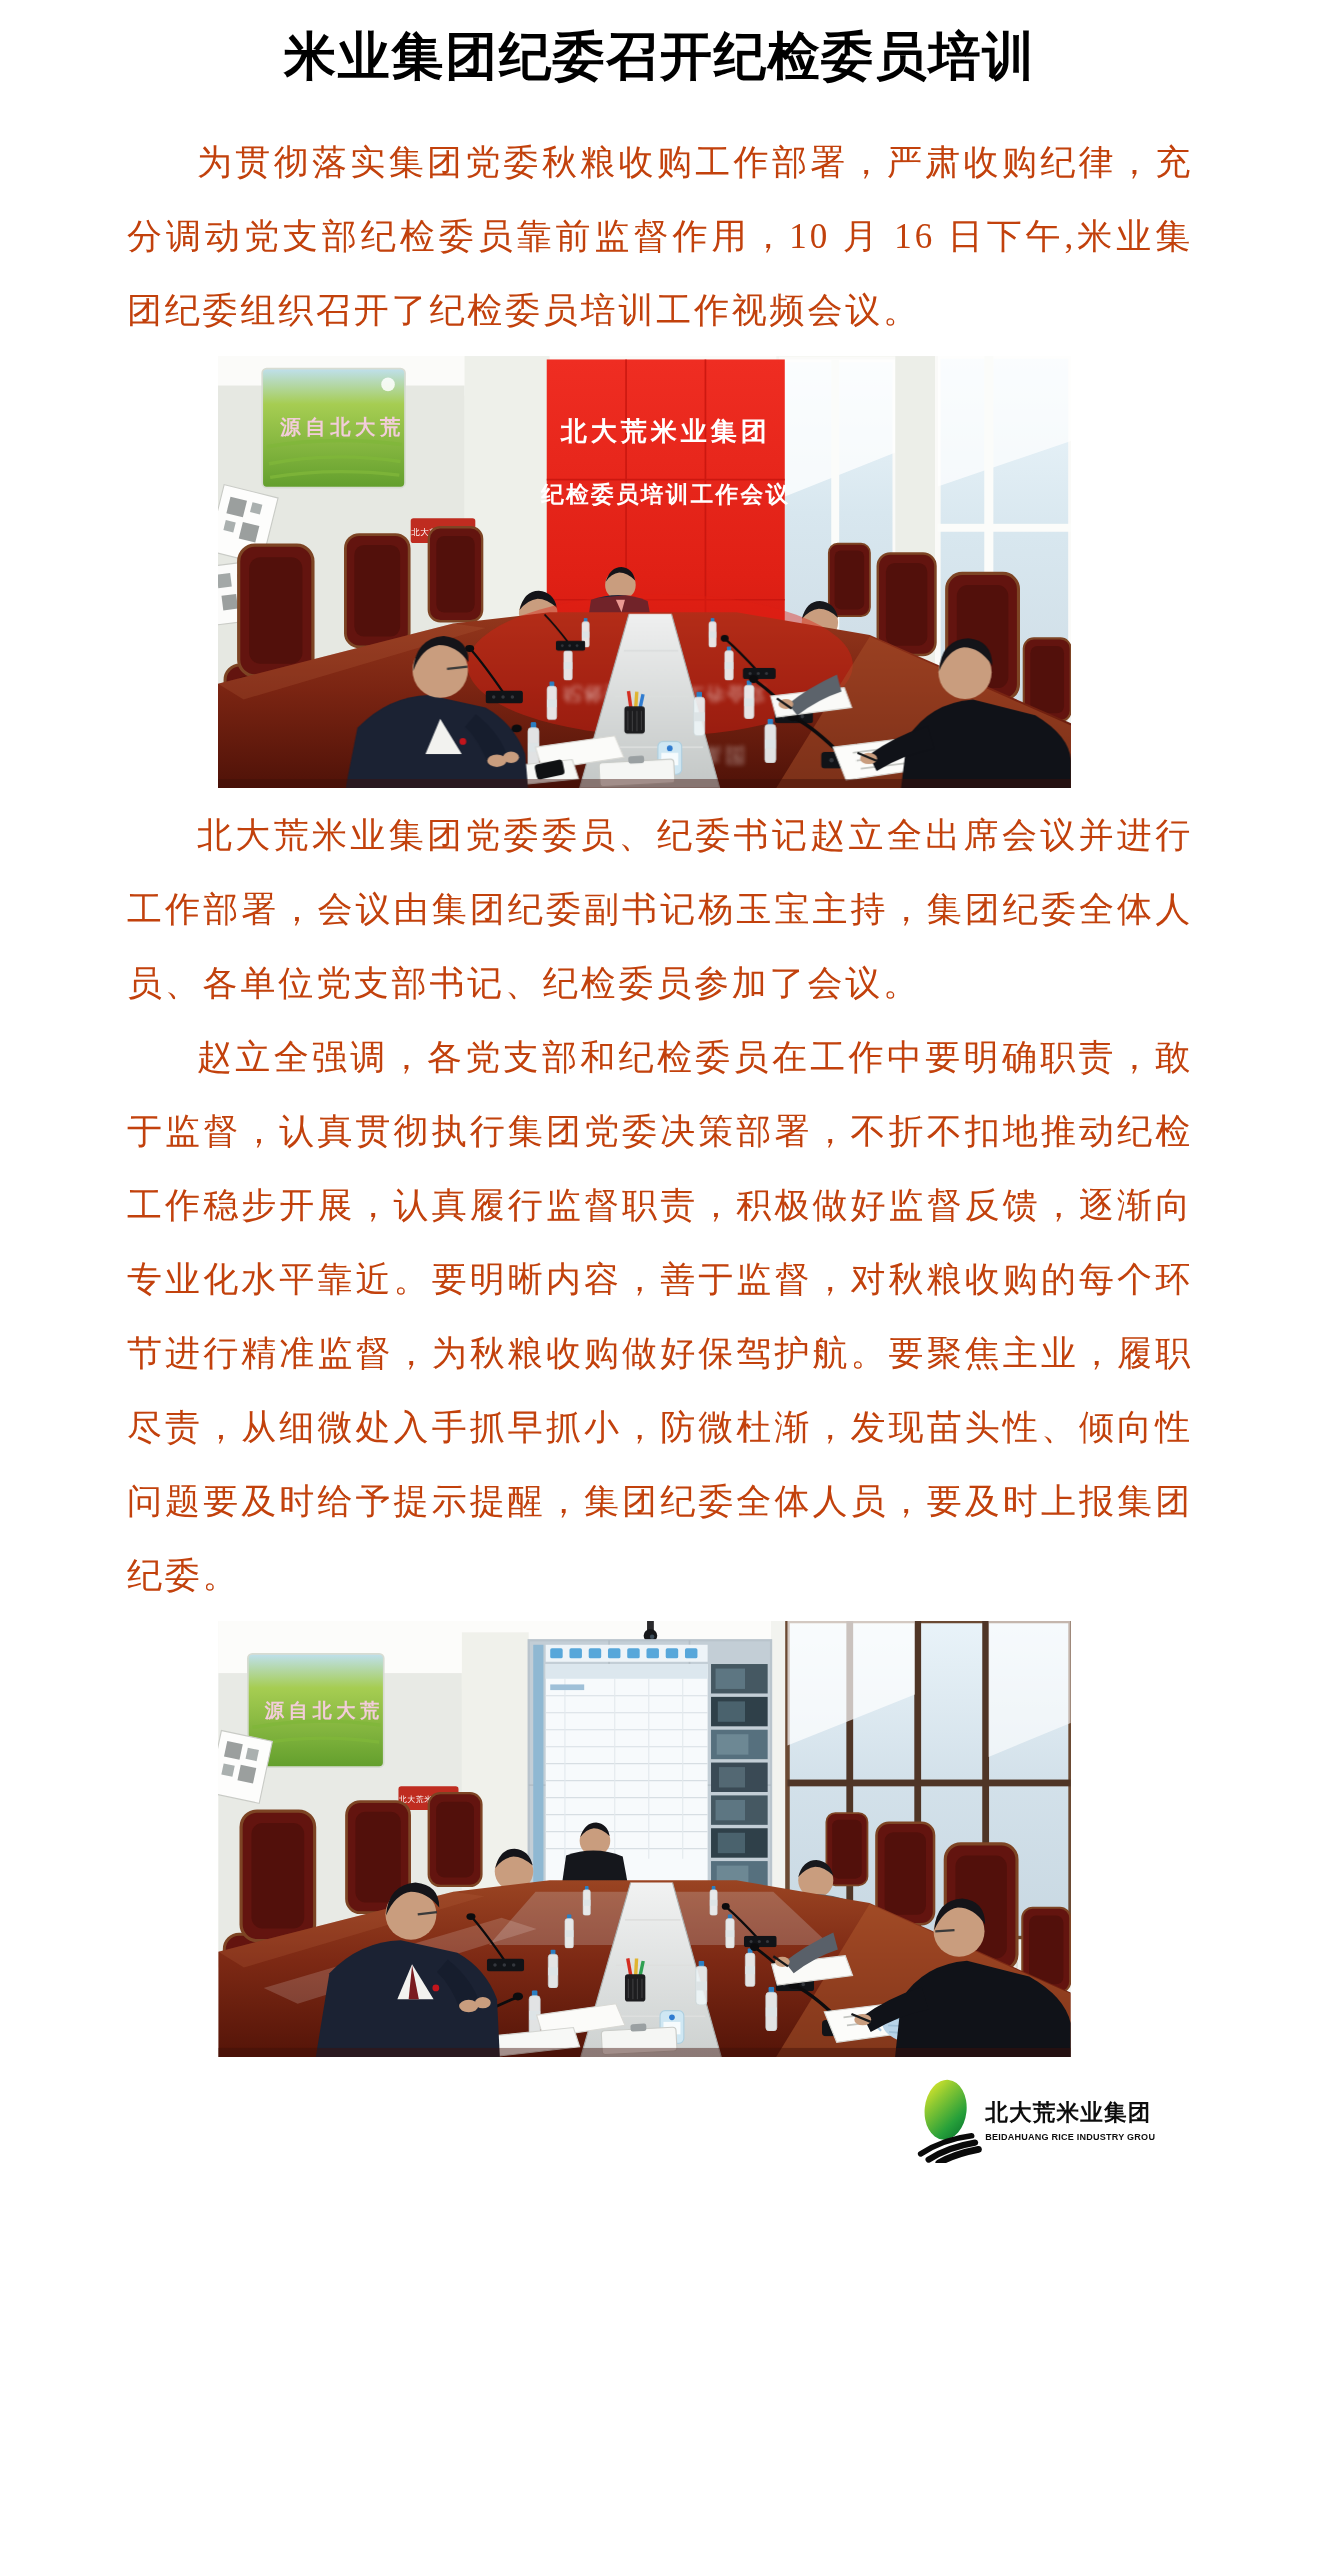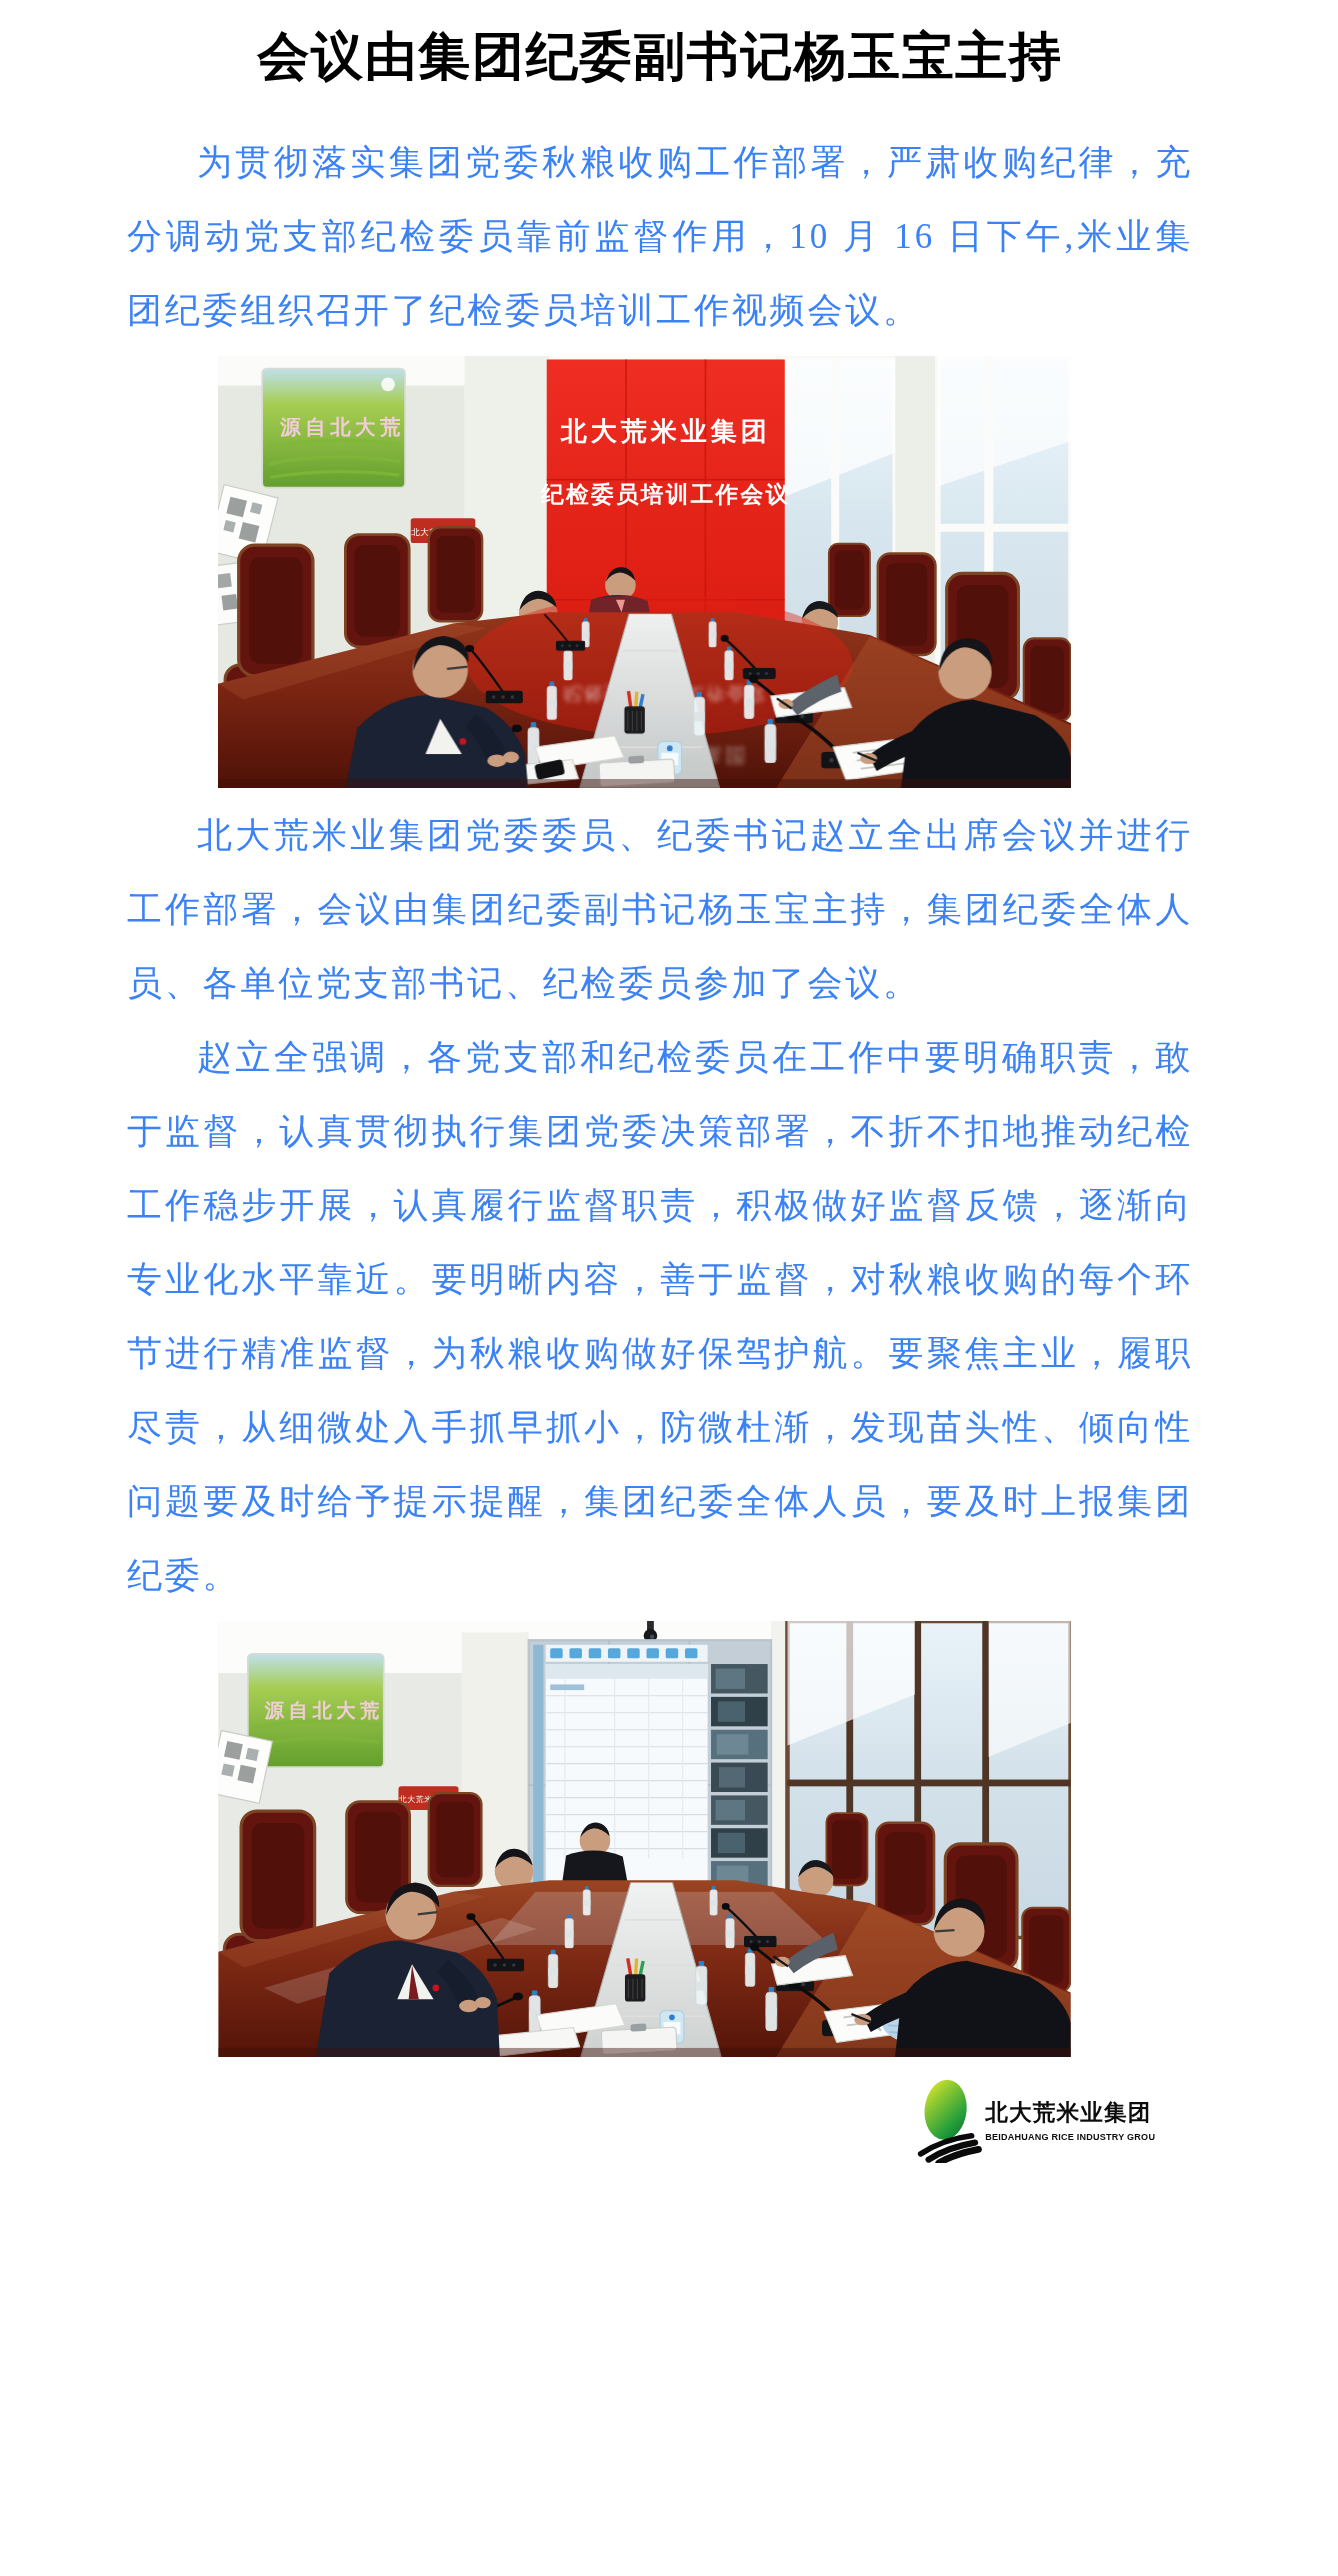--- a/index.html
+++ b/index.html
@@ -10,37 +10,37 @@
   }
   .page{padding:14.7px 146px 0 127px;}
   .doc-title{
     margin:0; text-align:center;
     font-size:52px; font-weight:bold; line-height:84px; letter-spacing:1.7px;
     font-family:"Liberation Serif","DejaVu Serif",serif;
   }
   .doc-title span{display:block;}
   .para{
     margin:0; font-size:35px; line-height:74px; letter-spacing:2.8px;
-    text-align:justify; text-indent:2em; color:#3b82f6;
+    text-align:justify; text-indent:2em; color:#c2410c;
   }
   .para.first{margin-top:27px;}
   figure.photo{margin:8px 0 11.3px 91px; width:853px; padding:0; line-height:0;}
   figure.photo svg{display:block;}
   .footer{
     display:flex; justify-content:flex-end;
     padding:10.2px 184px 17px 0;
   }
 </style>
 </head>
 <body>
 
 <div class="page">
 
   <h1 class="doc-title">
-    <span>会议由集团纪委副书记杨玉宝主持</span>
+    <span>米业集团纪委召开纪检委员培训</span>
   </h1>
 
   <p class="para first">为贯彻落实集团党委秋粮收购工作部署，严肃收购纪律，充分调动党支部纪检委员靠前监督作用，10 月 16 日下午,米业集团纪委组织召开了纪检委员培训工作视频会议。</p>
 
   <figure class="photo">
     <svg viewBox="0 0 1505 762" width="853" height="432" xmlns="http://www.w3.org/2000/svg">
       <defs>
         <linearGradient id="a-sky" x1="0" y1="0" x2="0" y2="1">
           <stop offset="0" stop-color="#eef7fc"></stop>
             <stop offset="0.5" stop-color="#d8e7ef"></stop>

